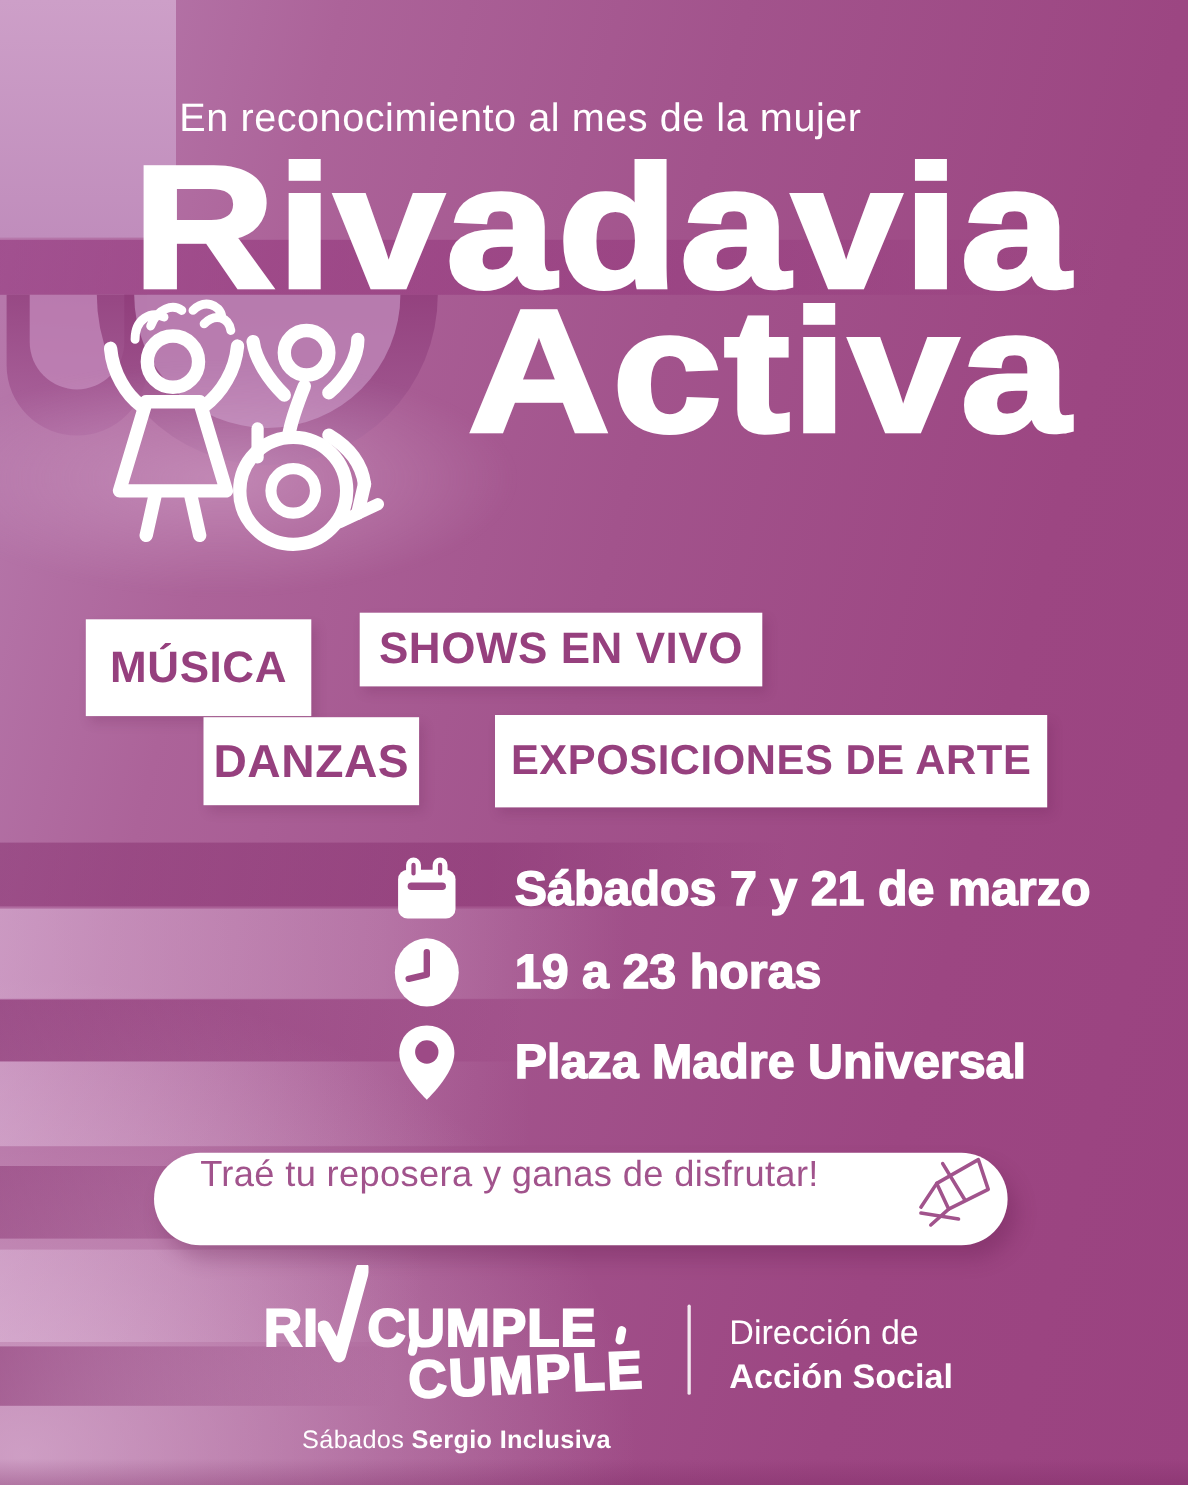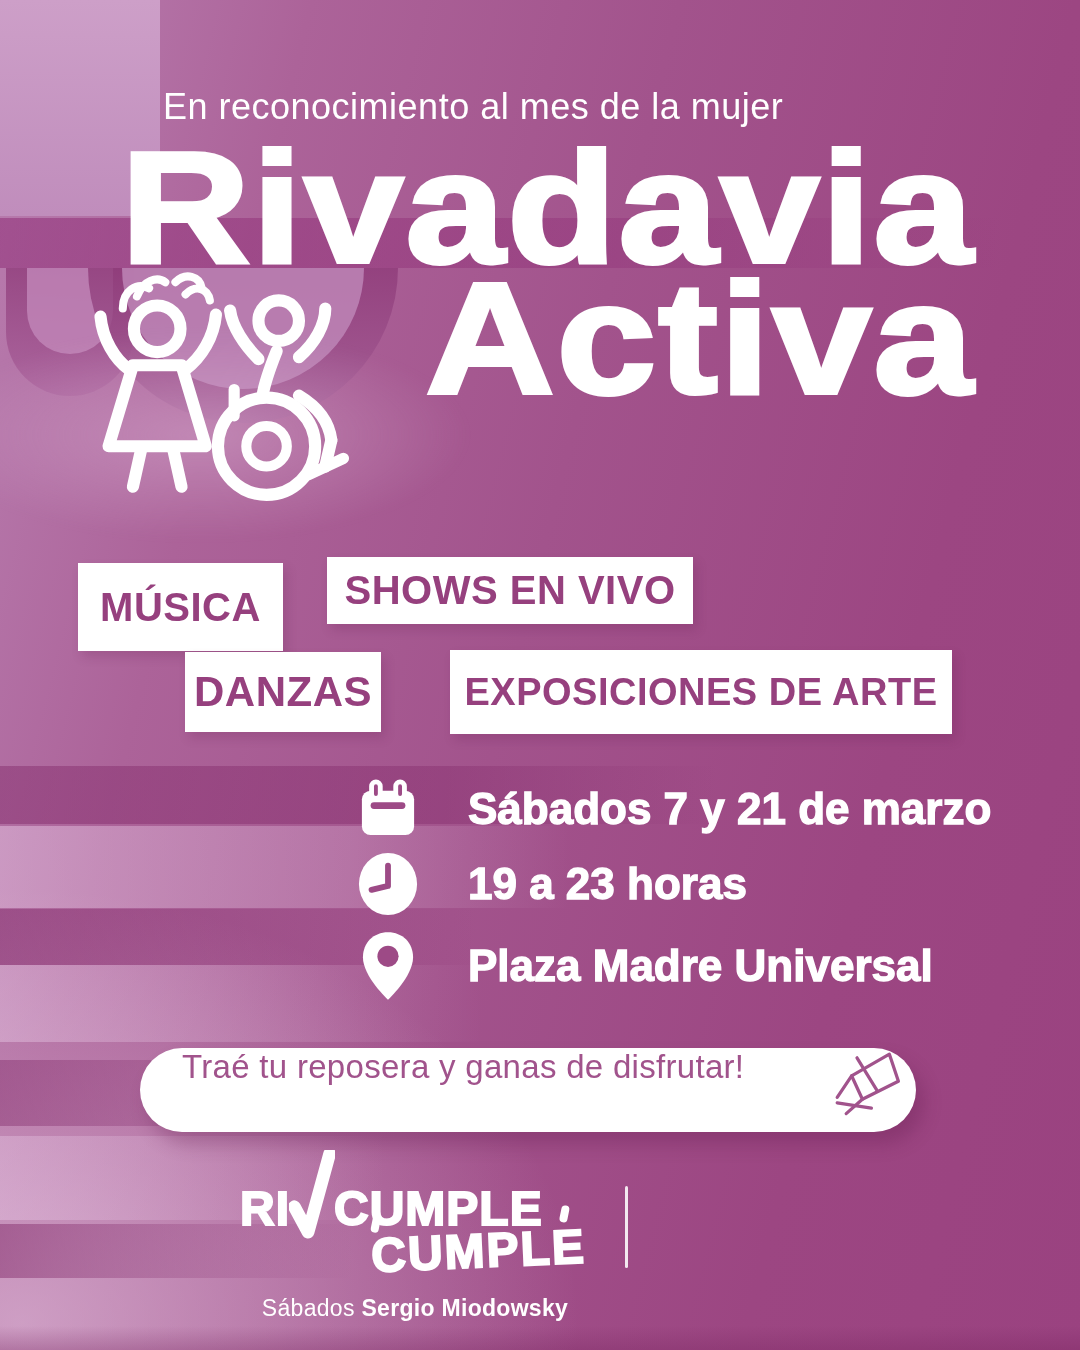--- a/index.html
+++ b/index.html
@@ -213,20 +213,24 @@
       </svg>
       <span>CUMPLE</span>
     </div>
     <div class="brand-row2">
       <span class="tick tick-u"></span>
       <span class="tick tick-e"></span>
       <span>CUMPLE</span>
     </div>
     <div class="brand-mgmt">
       <span>Sábados </span>
-      <b>Sergio Miodowsky</b>
+      <b>Sergio Inclusiva</b>
     </div>
   </div>
 
   <div class="abs divider"></div>
 
+  <div class="abs dept">
+    <div class="l1">Dirección de</div>
+    <div class="l2">Acción Social</div>
+  </div>
 
 </div>
 
 </body></html>

